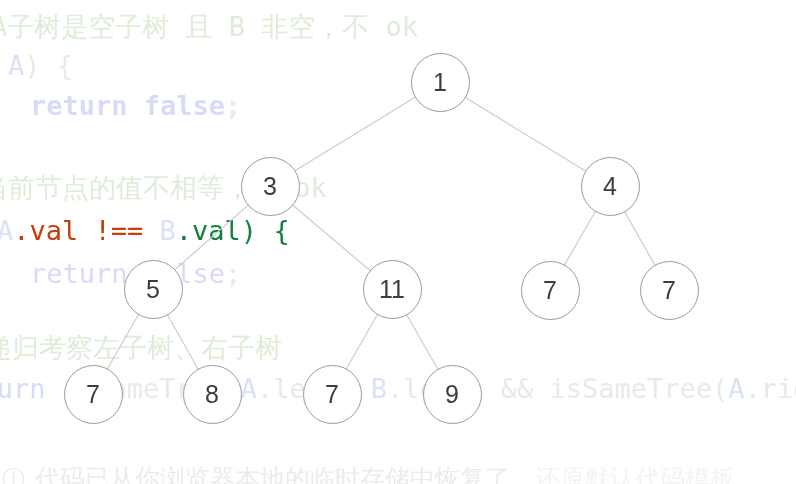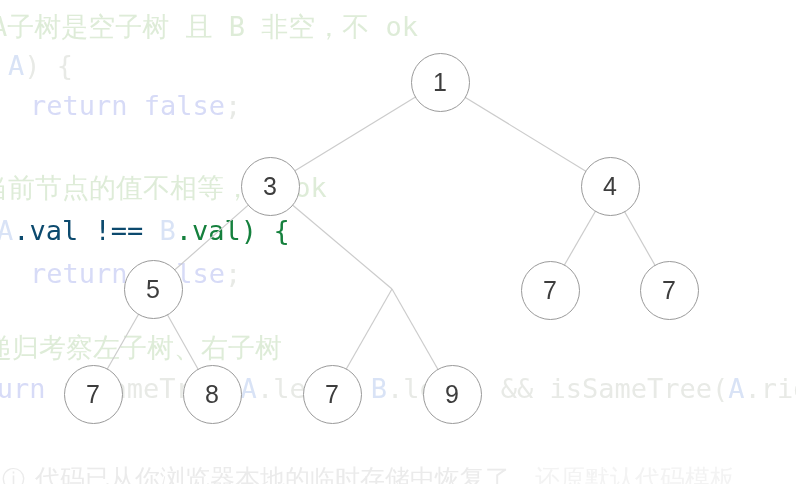--- a/index.html
+++ b/index.html
@@ -31,23 +31,23 @@
   .restore-message .msg-icon{display:inline-block;margin-right:10px;font-size:23px;}
 </style>
 </head>
 <body>
 
 <div class="screen">
 
   <div class="code-layer">
       <div class="code-line" style="left: -9px; top: 13px;"><span style="color: rgb(222, 236, 216);">A子树是空子树 且 B 非空，不 ok</span></div>
       <div class="code-line" style="left: 8px; top: 52px;"><span style="color: rgb(217, 227, 246);">A</span><span style="color: rgb(232, 234, 230);">) {</span></div>
-      <div class="code-line" style="left: 30px; top: 92px;"><span style="color: rgb(215, 219, 247);">return false</span><span style="color: rgb(232, 234, 230);">;</span></div>
+      <div class="code-line" style="left: 30px; top: 92px; font-weight: bold;"><span style="color: rgb(215, 219, 247);">return false</span><span style="color: rgb(232, 234, 230);">;</span></div>
       <div class="code-line" style="left: -19px; top: 174px;"><span style="color: rgb(222, 236, 216);">当前节点的值不相等，不 ok</span></div>
-      <div class="code-line" style="left: -3px; top: 217px;"><span style="color: rgb(217, 227, 246);">A</span><span style="color: #0c4a6e;">.val !== </span><span style="color: rgb(217, 227, 246);">B</span><span style="color: #15803d;">.val) {</span></div>
+      <div class="code-line" style="left: -3px; top: 217px;"><span style="color: rgb(217, 227, 246);">A</span><span style="color: #c2410c;">.val !== </span><span style="color: rgb(217, 227, 246);">B</span><span style="color: #15803d;">.val) {</span></div>
       <div class="code-line" style="left: 30px; top: 260px;"><span style="color: rgb(215, 219, 247);">return false</span><span style="color: rgb(232, 234, 230);">;</span></div>
       <div class="code-line" style="left: -15px; top: 334px;"><span style="color: rgb(222, 236, 216);">递归考察左子树、右子树</span></div>
       <div class="code-line" style="left: -52px; top: 375px;"><span style="color: rgb(215, 219, 247);">return </span><span style="color: rgb(232, 234, 230);">isSameTree(</span><span style="color: rgb(217, 227, 246);">A</span><span style="color: rgb(232, 234, 230);">.left, </span><span style="color: rgb(217, 227, 246);">B</span><span style="color: rgb(232, 234, 230);">.left) &amp;&amp; isSameTree(</span><span style="color: rgb(217, 227, 246);">A</span><span style="color: rgb(232, 234, 230);">.right</span></div>
     </div>
 
   <svg class="edges" width="796" height="484">
       <line x1="440" y1="82" x2="270" y2="186" stroke="#cccccc" stroke-width="1.2"></line>
       <line x1="440" y1="82" x2="610" y2="186" stroke="#cccccc" stroke-width="1.2"></line>
       <line x1="270" y1="186" x2="153" y2="289" stroke="#cccccc" stroke-width="1.2"></line>
       <line x1="270" y1="186" x2="392" y2="289" stroke="#cccccc" stroke-width="1.2"></line>
@@ -57,20 +57,21 @@
       <line x1="153" y1="289" x2="212" y2="394" stroke="#cccccc" stroke-width="1.2"></line>
       <line x1="392" y1="289" x2="332" y2="394" stroke="#cccccc" stroke-width="1.2"></line>
       <line x1="392" y1="289" x2="452" y2="394" stroke="#cccccc" stroke-width="1.2"></line>
     </svg>
 
   <div class="node-layer">
       <div class="tree-node" style="left: 410.5px; top: 52.5px; border-color: rgb(154, 154, 154); color: rgb(61, 61, 61);">1</div>
       <div class="tree-node" style="left: 240.5px; top: 156.5px; border-color: rgb(154, 154, 154); color: rgb(61, 61, 61);">3</div>
       <div class="tree-node" style="left: 580.5px; top: 156.5px; border-color: rgb(154, 154, 154); color: rgb(61, 61, 61);">4</div>
       <div class="tree-node" style="left: 123.5px; top: 259.5px; border-color: rgb(154, 154, 154); color: rgb(61, 61, 61);">5</div>
+      <div class="tree-node" style="left: 362.5px; top: 259.5px; border-color: rgb(154, 154, 154); color: rgb(61, 61, 61);">11</div>
       <div class="tree-node" style="left: 520.5px; top: 260.5px; border-color: rgb(154, 154, 154); color: rgb(61, 61, 61);">7</div>
       <div class="tree-node" style="left: 639.5px; top: 260.5px; border-color: rgb(154, 154, 154); color: rgb(61, 61, 61);">7</div>
       <div class="tree-node" style="left: 63.5px; top: 364.5px; border-color: rgb(154, 154, 154); color: rgb(61, 61, 61);">7</div>
       <div class="tree-node" style="left: 182.5px; top: 364.5px; border-color: rgb(154, 154, 154); color: rgb(61, 61, 61);">8</div>
       <div class="tree-node" style="left: 302.5px; top: 364.5px; border-color: rgb(154, 154, 154); color: rgb(61, 61, 61);">7</div>
       <div class="tree-node" style="left: 422.5px; top: 364.5px; border-color: rgb(154, 154, 154); color: rgb(61, 61, 61);">9</div>
     </div>
 
   <div class="restore-message">
     <span class="msg-icon" style="color: rgb(235, 235, 235);">ⓘ</span><span style="color: rgb(235, 235, 235);">代码已从你浏览器本地的临时存储中恢复了，</span><span style="color: rgb(243, 243, 243);">还原默认代码模板</span>

